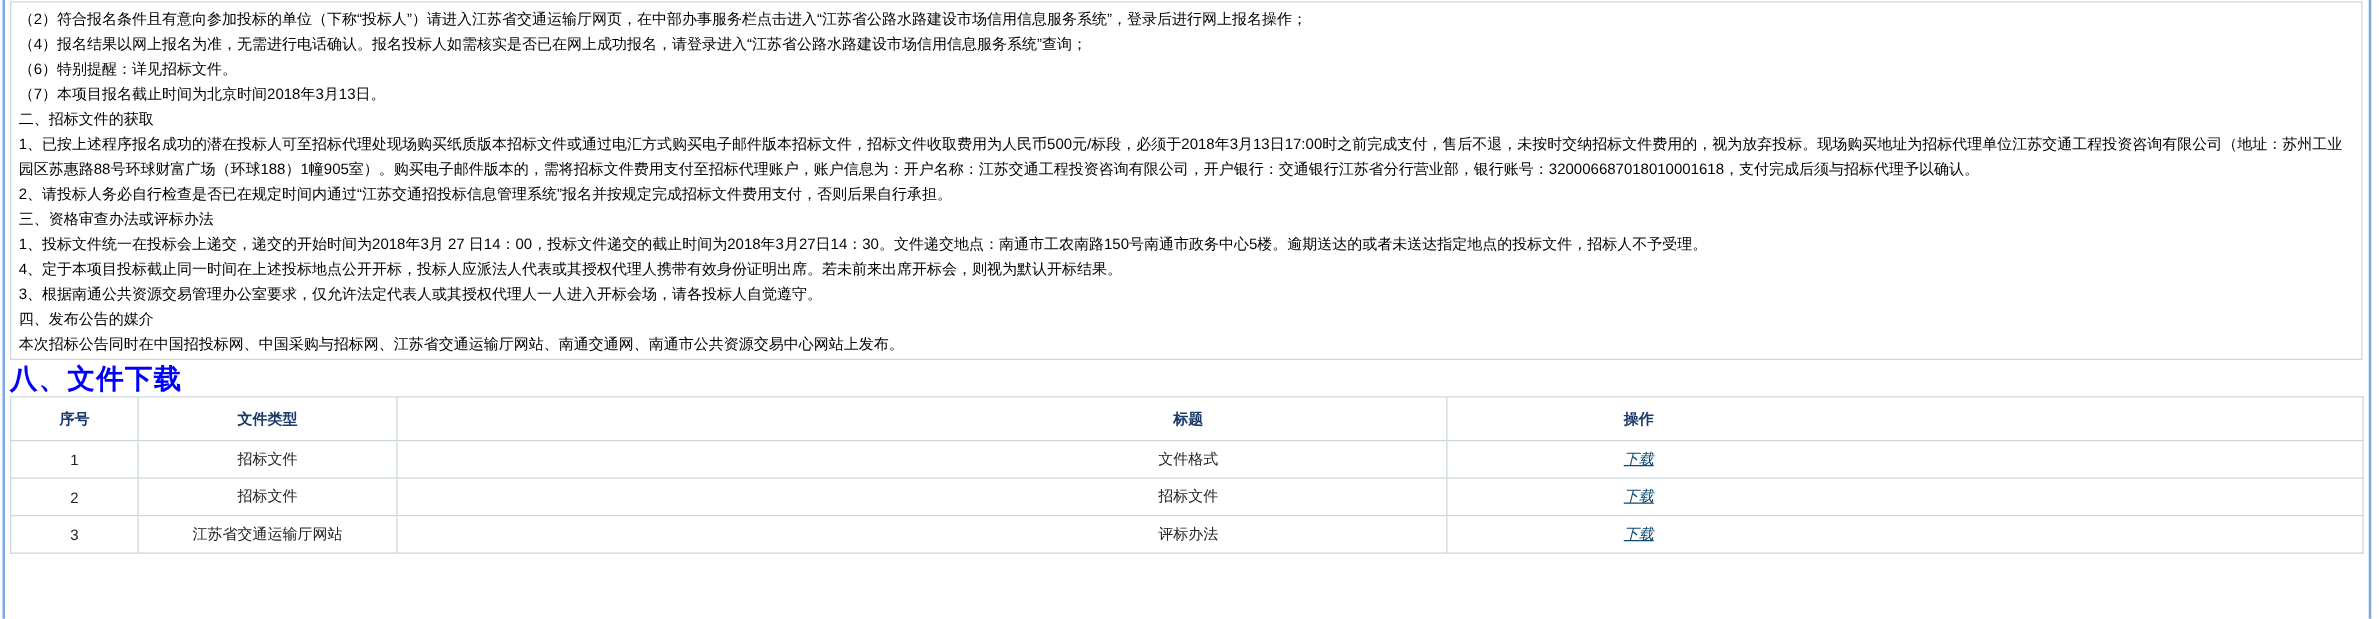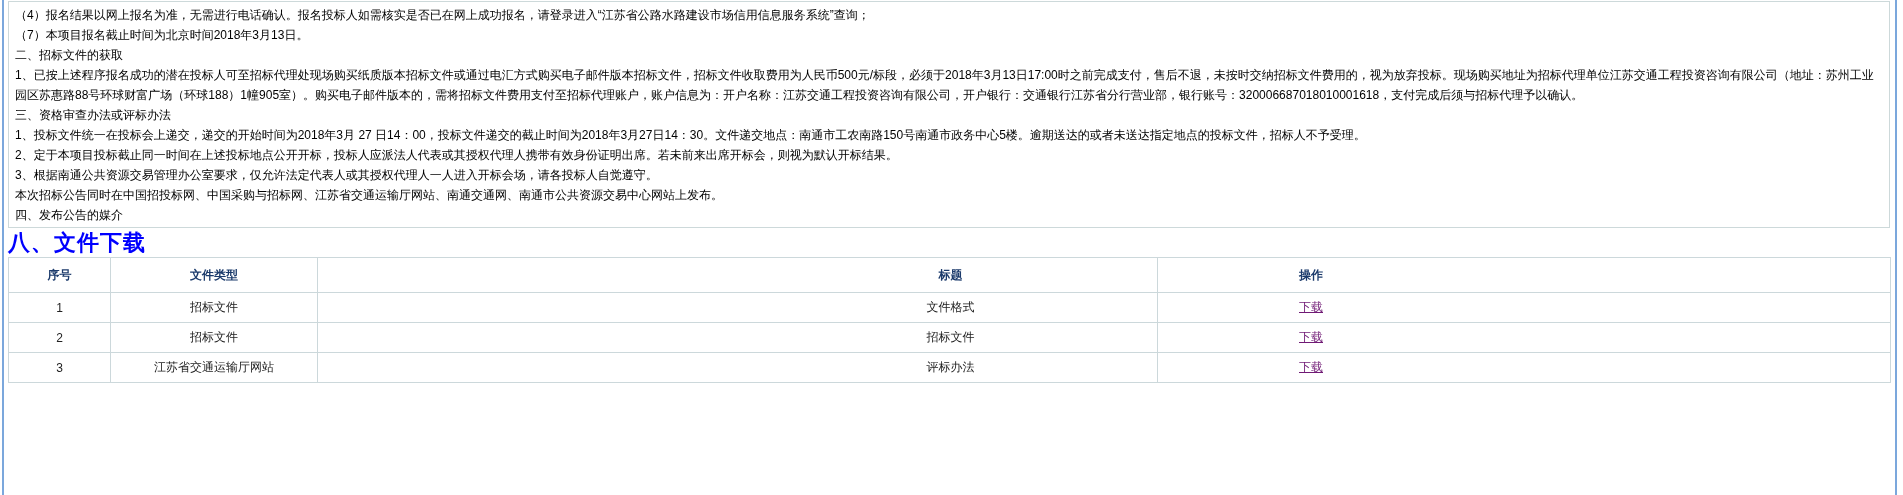--- a/index.html
+++ b/index.html
@@ -58,44 +58,48 @@
     height: 34px;
     color: #1b3a6b;
     font-weight: bold;
   }
   table.dl td { height: 29px; color: #222222; }
   
   table.dl th.c-title, table.dl td.c-title { padding-left: 426px; }
   table.dl th.c-op,    table.dl td.c-op    { padding-right: 426px; }
 
   a.dl-link {
-    color: #701a75;
+    color: #0c4a6e;
     text-decoration: underline;
     cursor: pointer;
+    font-style: italic;
   }
 </style>
 </head>
 <body>
 
 <div class="vline left"></div>
 <div class="vline right"></div>
 
 <div class="content">
 
   <div class="notice-box">
+    <div class="tline">（2）符合报名条件且有意向参加投标的单位（下称“投标人”）请进入江苏省交通运输厅网页，在中部办事服务栏点击进入“江苏省公路水路建设市场信用信息服务系统”，登录后进行网上报名操作；</div>
     <div class="tline">（4）报名结果以网上报名为准，无需进行电话确认。报名投标人如需核实是否已在网上成功报名，请登录进入“江苏省公路水路建设市场信用信息服务系统”查询；</div>
+    <div class="tline">（6）特别提醒：详见招标文件。</div>
     <div class="tline">（7）本项目报名截止时间为北京时间2018年3月13日。</div>
     <div class="tline">二、招标文件的获取</div>
     <div class="tline">1、已按上述程序报名成功的潜在投标人可至招标代理处现场购买纸质版本招标文件或通过电汇方式购买电子邮件版本招标文件，招标文件收取费用为人民币500元/标段，必须于2018年3月13日17:00时之前完成支付，售后不退，未按时交纳招标文件费用的，视为放弃投标。现场购买地址为招标代理单位江苏交通工程投资咨询有限公司（地址：苏州工业园区苏惠路88号环球财富广场（环球188）1幢905室）。购买电子邮件版本的，需将招标文件费用支付至招标代理账户，账户信息为：开户名称：江苏交通工程投资咨询有限公司，开户银行：交通银行江苏省分行营业部，银行账号：320006687018010001618，支付完成后须与招标代理予以确认。</div>
+    <div class="tline">2、请投标人务必自行检查是否已在规定时间内通过“江苏交通招投标信息管理系统”报名并按规定完成招标文件费用支付，否则后果自行承担。</div>
     <div class="tline">三、资格审查办法或评标办法</div>
     <div class="tline">1、投标文件统一在投标会上递交，递交的开始时间为2018年3月 27 日14：00，投标文件递交的截止时间为2018年3月27日14：30。文件递交地点：南通市工农南路150号南通市政务中心5楼。逾期送达的或者未送达指定地点的投标文件，招标人不予受理。</div>
-    <div class="tline">2、定于本项目投标截止同一时间在上述投标地点公开开标，投标人应派法人代表或其授权代理人携带有效身份证明出席。若未前来出席开标会，则视为默认开标结果。</div>
+    <div class="tline">4、定于本项目投标截止同一时间在上述投标地点公开开标，投标人应派法人代表或其授权代理人携带有效身份证明出席。若未前来出席开标会，则视为默认开标结果。</div>
     <div class="tline">3、根据南通公共资源交易管理办公室要求，仅允许法定代表人或其授权代理人一人进入开标会场，请各投标人自觉遵守。</div>
+    <div class="tline">四、发布公告的媒介</div>
     <div class="tline">本次招标公告同时在中国招投标网、中国采购与招标网、江苏省交通运输厅网站、南通交通网、南通市公共资源交易中心网站上发布。</div>
-    <div class="tline">四、发布公告的媒介</div>
   </div>
 
   <h2 class="section-title">八、文件下载</h2>
 
   <table class="dl">
     <colgroup>
       <col style="width:102px">
       <col style="width:207px">
       <col style="width:840px">
       <col style="width:733px">

